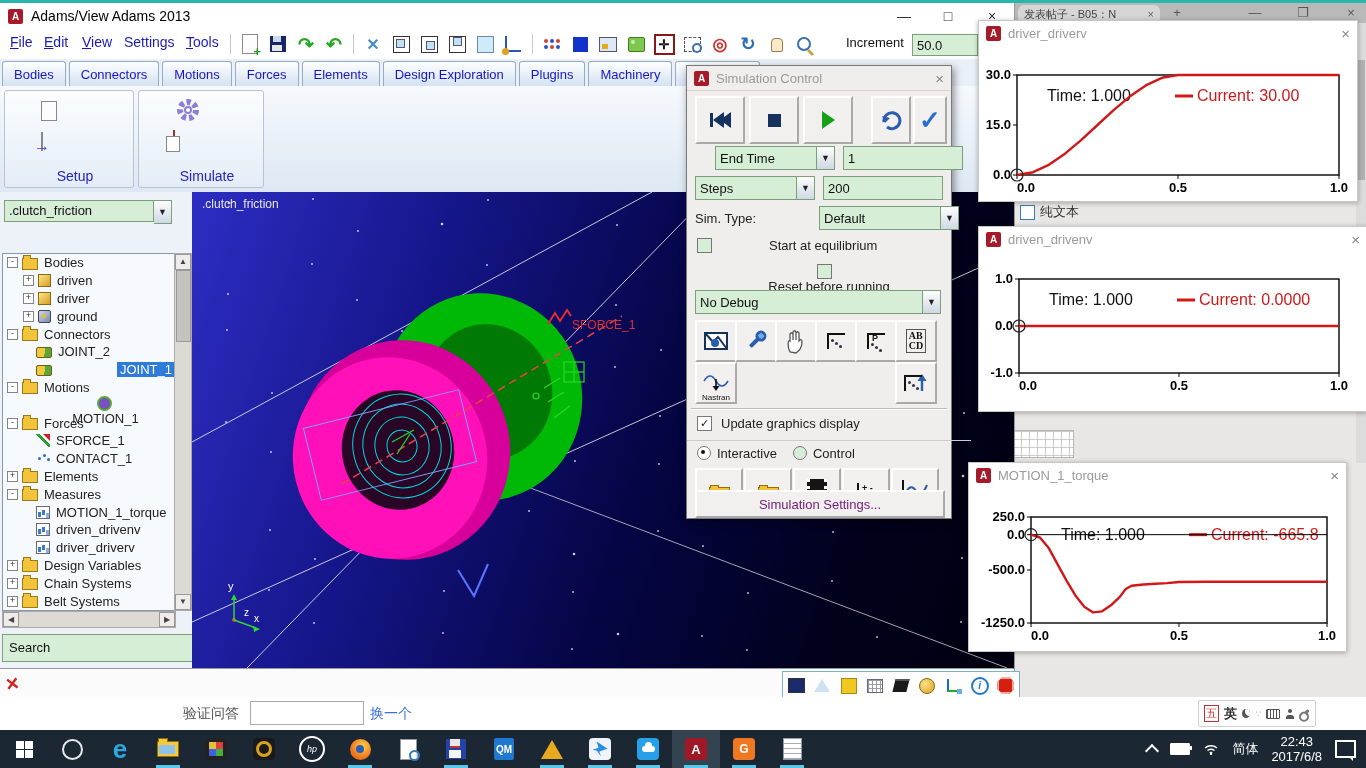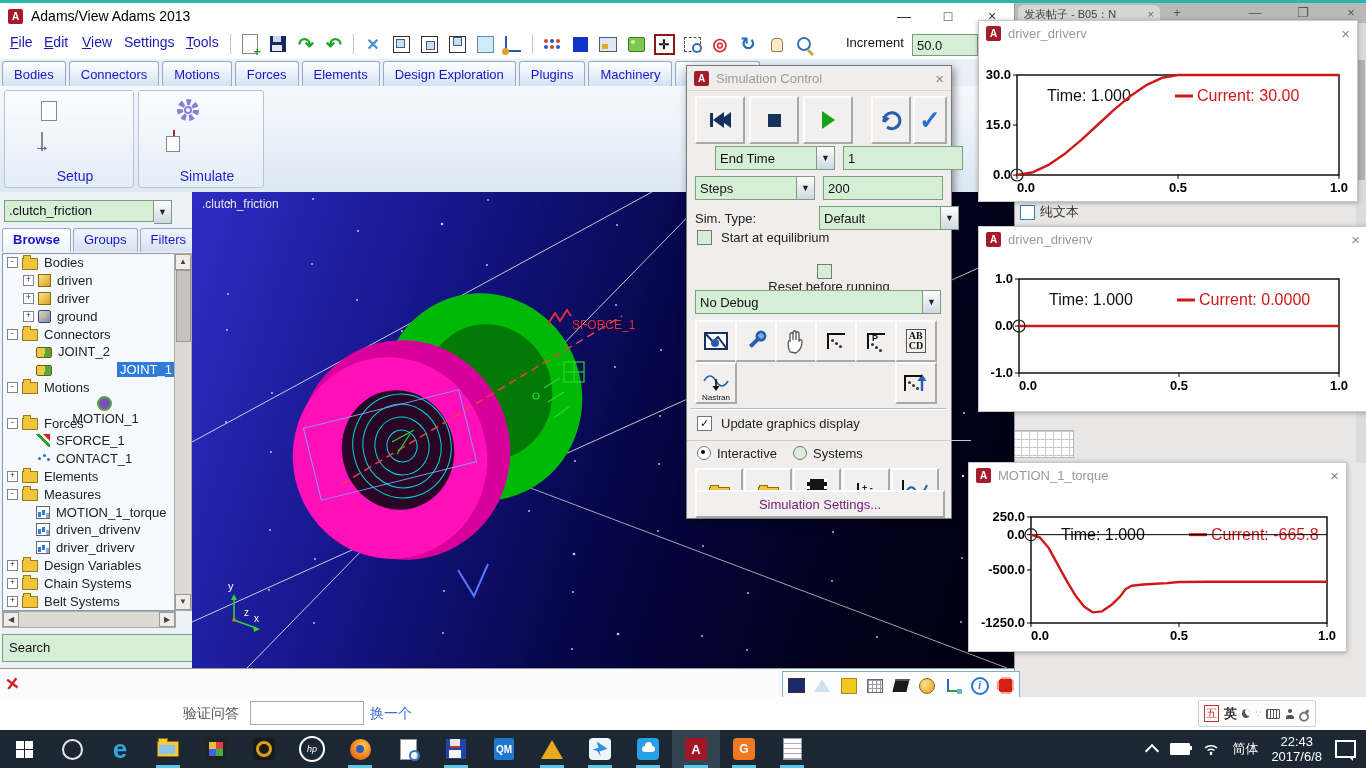--- a/index.html
+++ b/index.html
@@ -402,25 +402,20 @@
       <span class="gico calcico" style="left:34px;top:40px;"></span>
       <span class="glabel">Simulate</span>
     </div>
   </div>
 
   <div class="abs" id="sidebar">
     <div class="abs" id="model-combo">
       <span class="greenfield val">.clutch_friction</span>
       <span class="dropbtn">▼</span>
     </div>
-    <div class="abs" id="sidebar-tabs">
-        <span class="stab active">Browse</span>
-        <span class="stab">Groups</span>
-        <span class="stab">Filters</span>
-      </div>
     <div class="abs" id="tree">
         <div class="trow" style="padding-left: 4px;">
           <span class="exp">-</span>
           <span class="tic ti-folder"></span>
           <span class="tlab">Bodies</span>
         </div>
         <div class="trow" style="padding-left: 20px;">
           <span class="exp">+</span>
           <span class="tic ti-body"></span>
           <span class="tlab">driven</span>
@@ -720,21 +715,21 @@
     </div>
     <input class="greenfield" style="margin-left: 8px; width: 110px; height: 18px;" readonly="" value="200">
   </div>
   <div class="srow" style="top:140px;padding:0 8px;">
     <span class="slabel">Sim. Type:</span>
     <div class="combo" style="width:140px;margin-left:auto;">
       <span class="greenfield val">Default</span>
       <span class="dropbtn">▼</span>
     </div>
   </div>
-  <div class="srow" style="top:164px;padding:0 10px;">
+  <div class="srow" style="top:172px;padding:0 10px;gap:48px;">
     <span class="cbx"></span>
     <span class="slabel">Start at equilibrium</span>
   </div>
   <div class="srow" style="top:198px;padding:0 10px;flex-direction:column;">
     <span class="cbx"></span>
     <span class="slabel">Reset before running</span>
   </div>
   <div class="srow" style="top:224px;padding:0 8px;">
     <div class="combo" style="width:246px;">
       <span class="greenfield val">No Debug</span>
@@ -796,21 +791,21 @@
   </div>
   <div style="position:absolute;left:4px;top:342px;width:256px;border-top:1px solid #bbb;border-bottom:1px solid #fff;"></div>
   <div class="srow" style="top:350px;padding:0 10px;">
     <span class="cbx checked">✓</span>
     <span class="slabel">Update graphics display</span>
   </div>
   <div class="srow" style="top:374px;padding:0 10px;border-top:1px solid #ccc;height:24px;">
     <span class="radio on"></span>
     <span class="slabel">Interactive</span>
     <span class="radio green" style="margin-left:16px;"></span>
-    <span class="slabel">Systems</span>
+    <span class="slabel">Control</span>
   </div>
 
   <div class="b3" style="left:8px;top:402px;width:44px;height:40px;">
     <span class="fold-s">
         <span class="film-s"></span>
       </span>
   </div>
   <div class="b3" style="left:57px;top:402px;width:44px;height:40px;">
     <span class="fold-s">
         <span class="pencil"></span>

